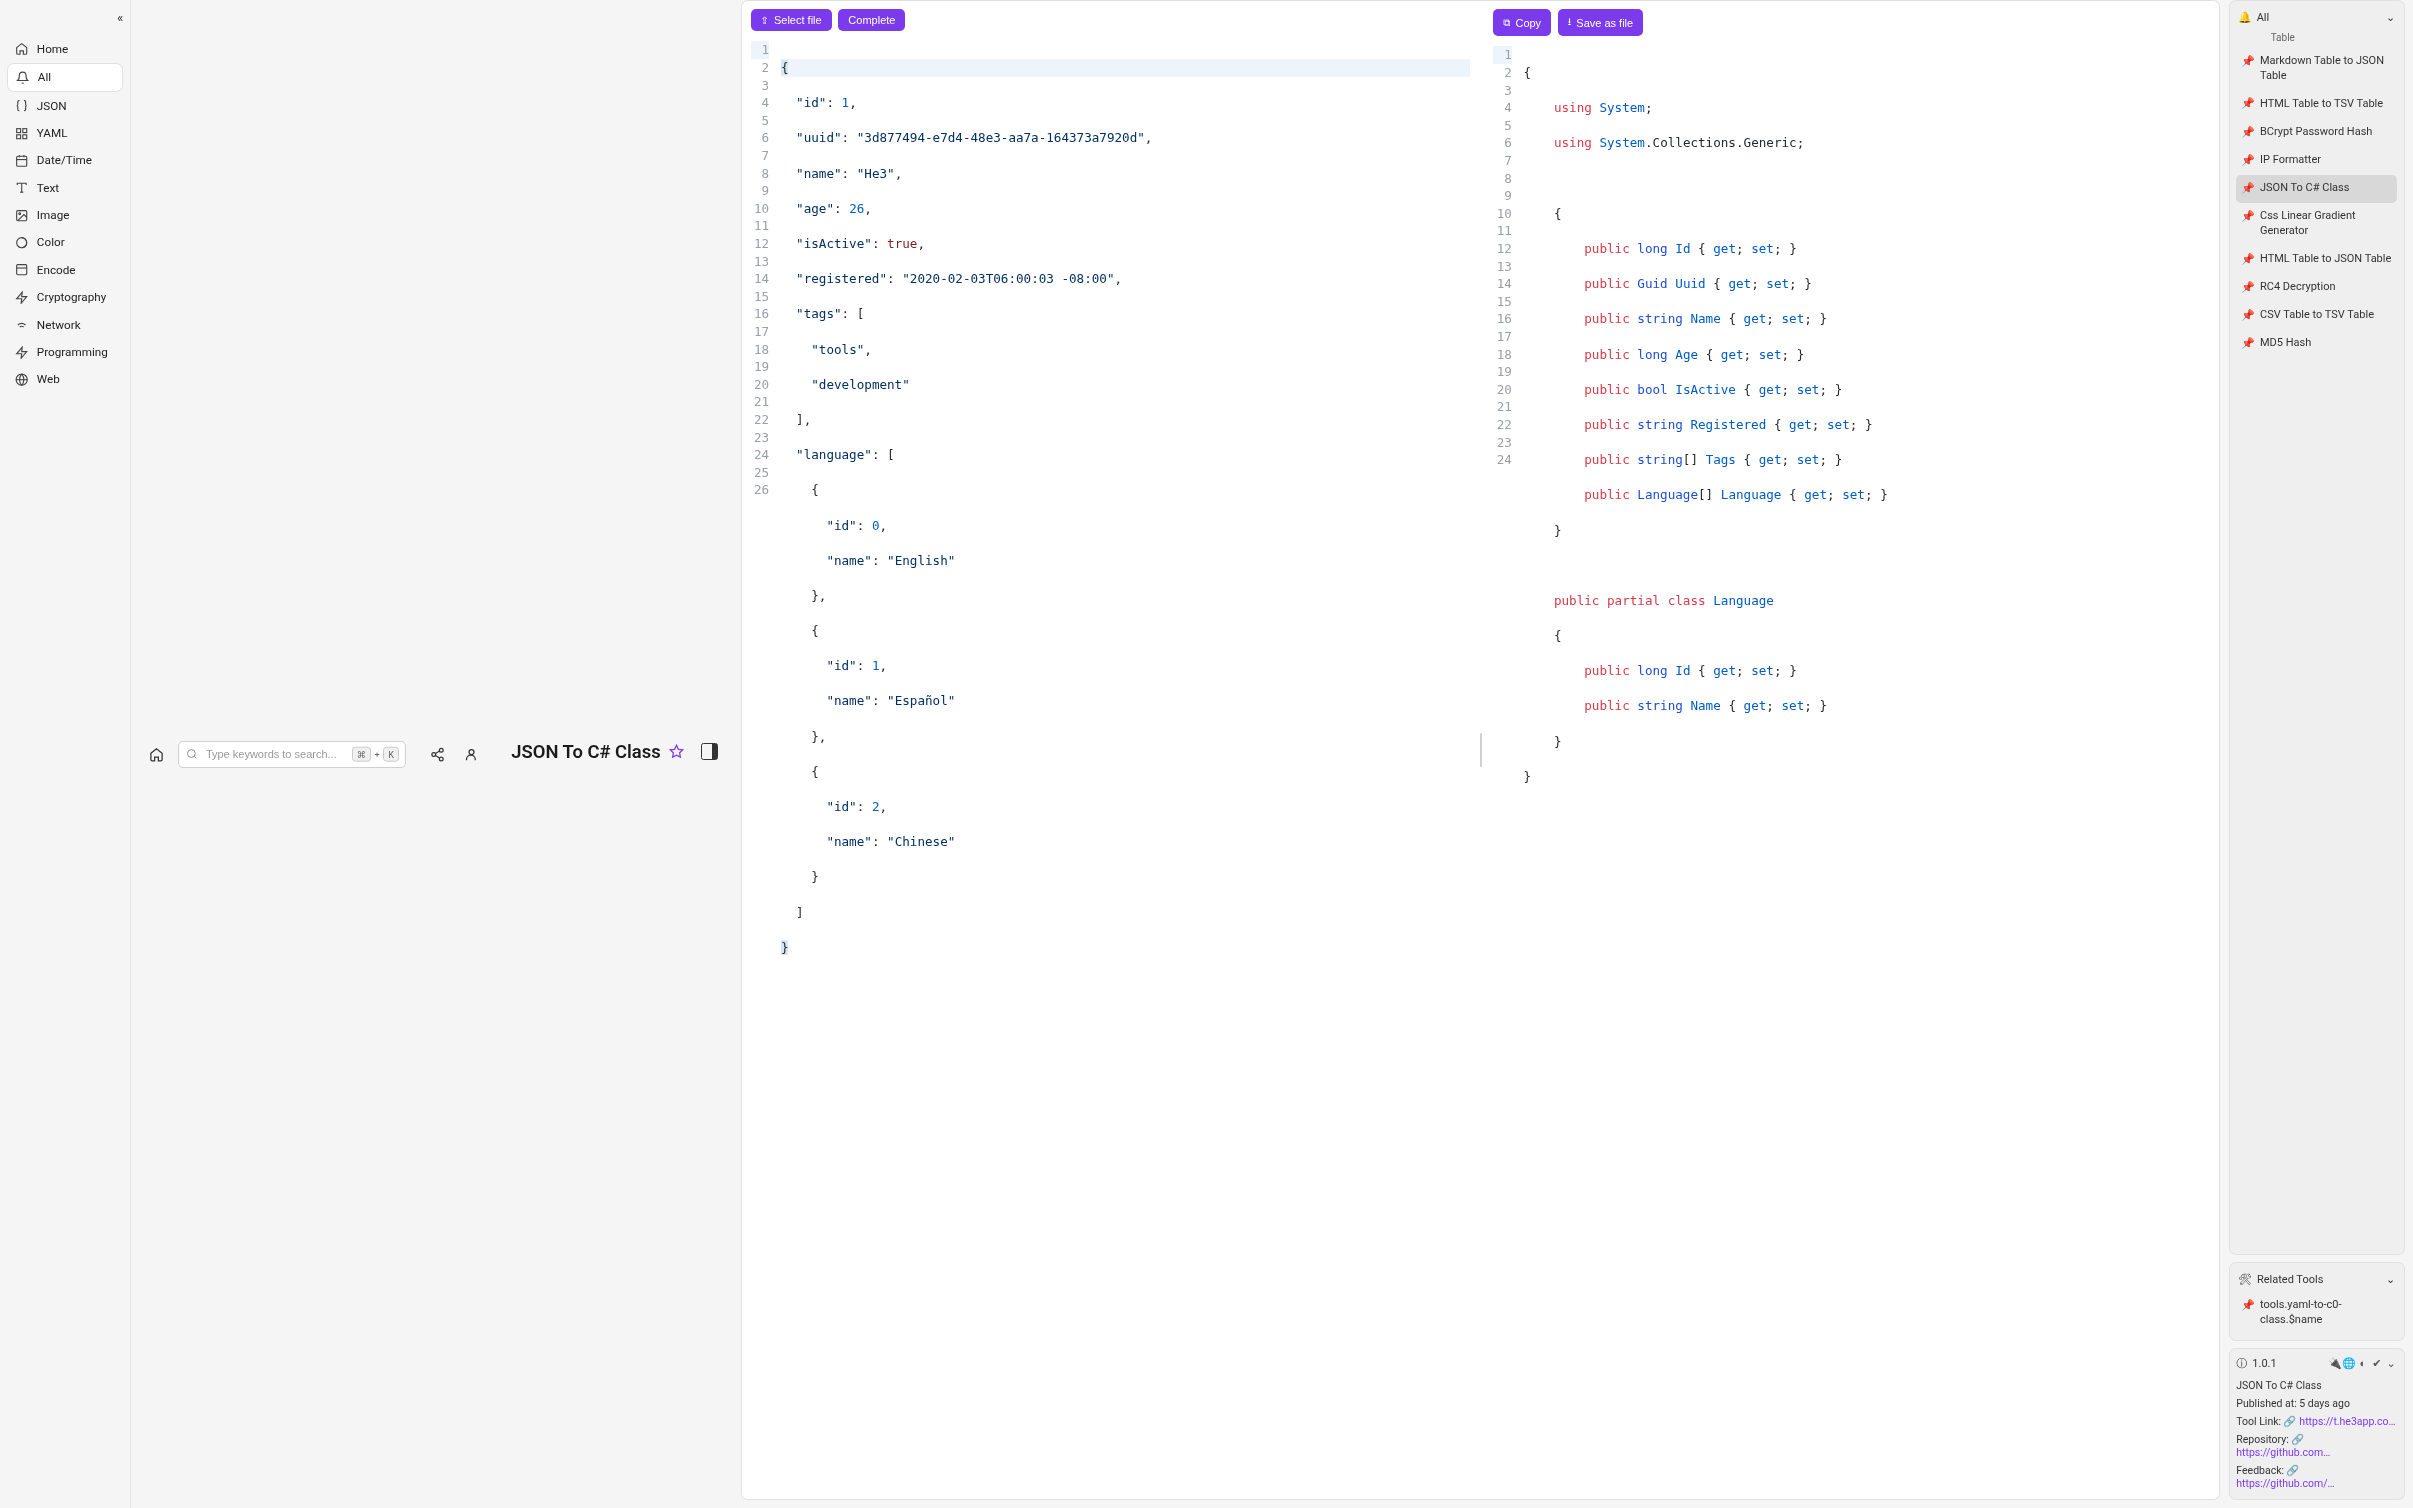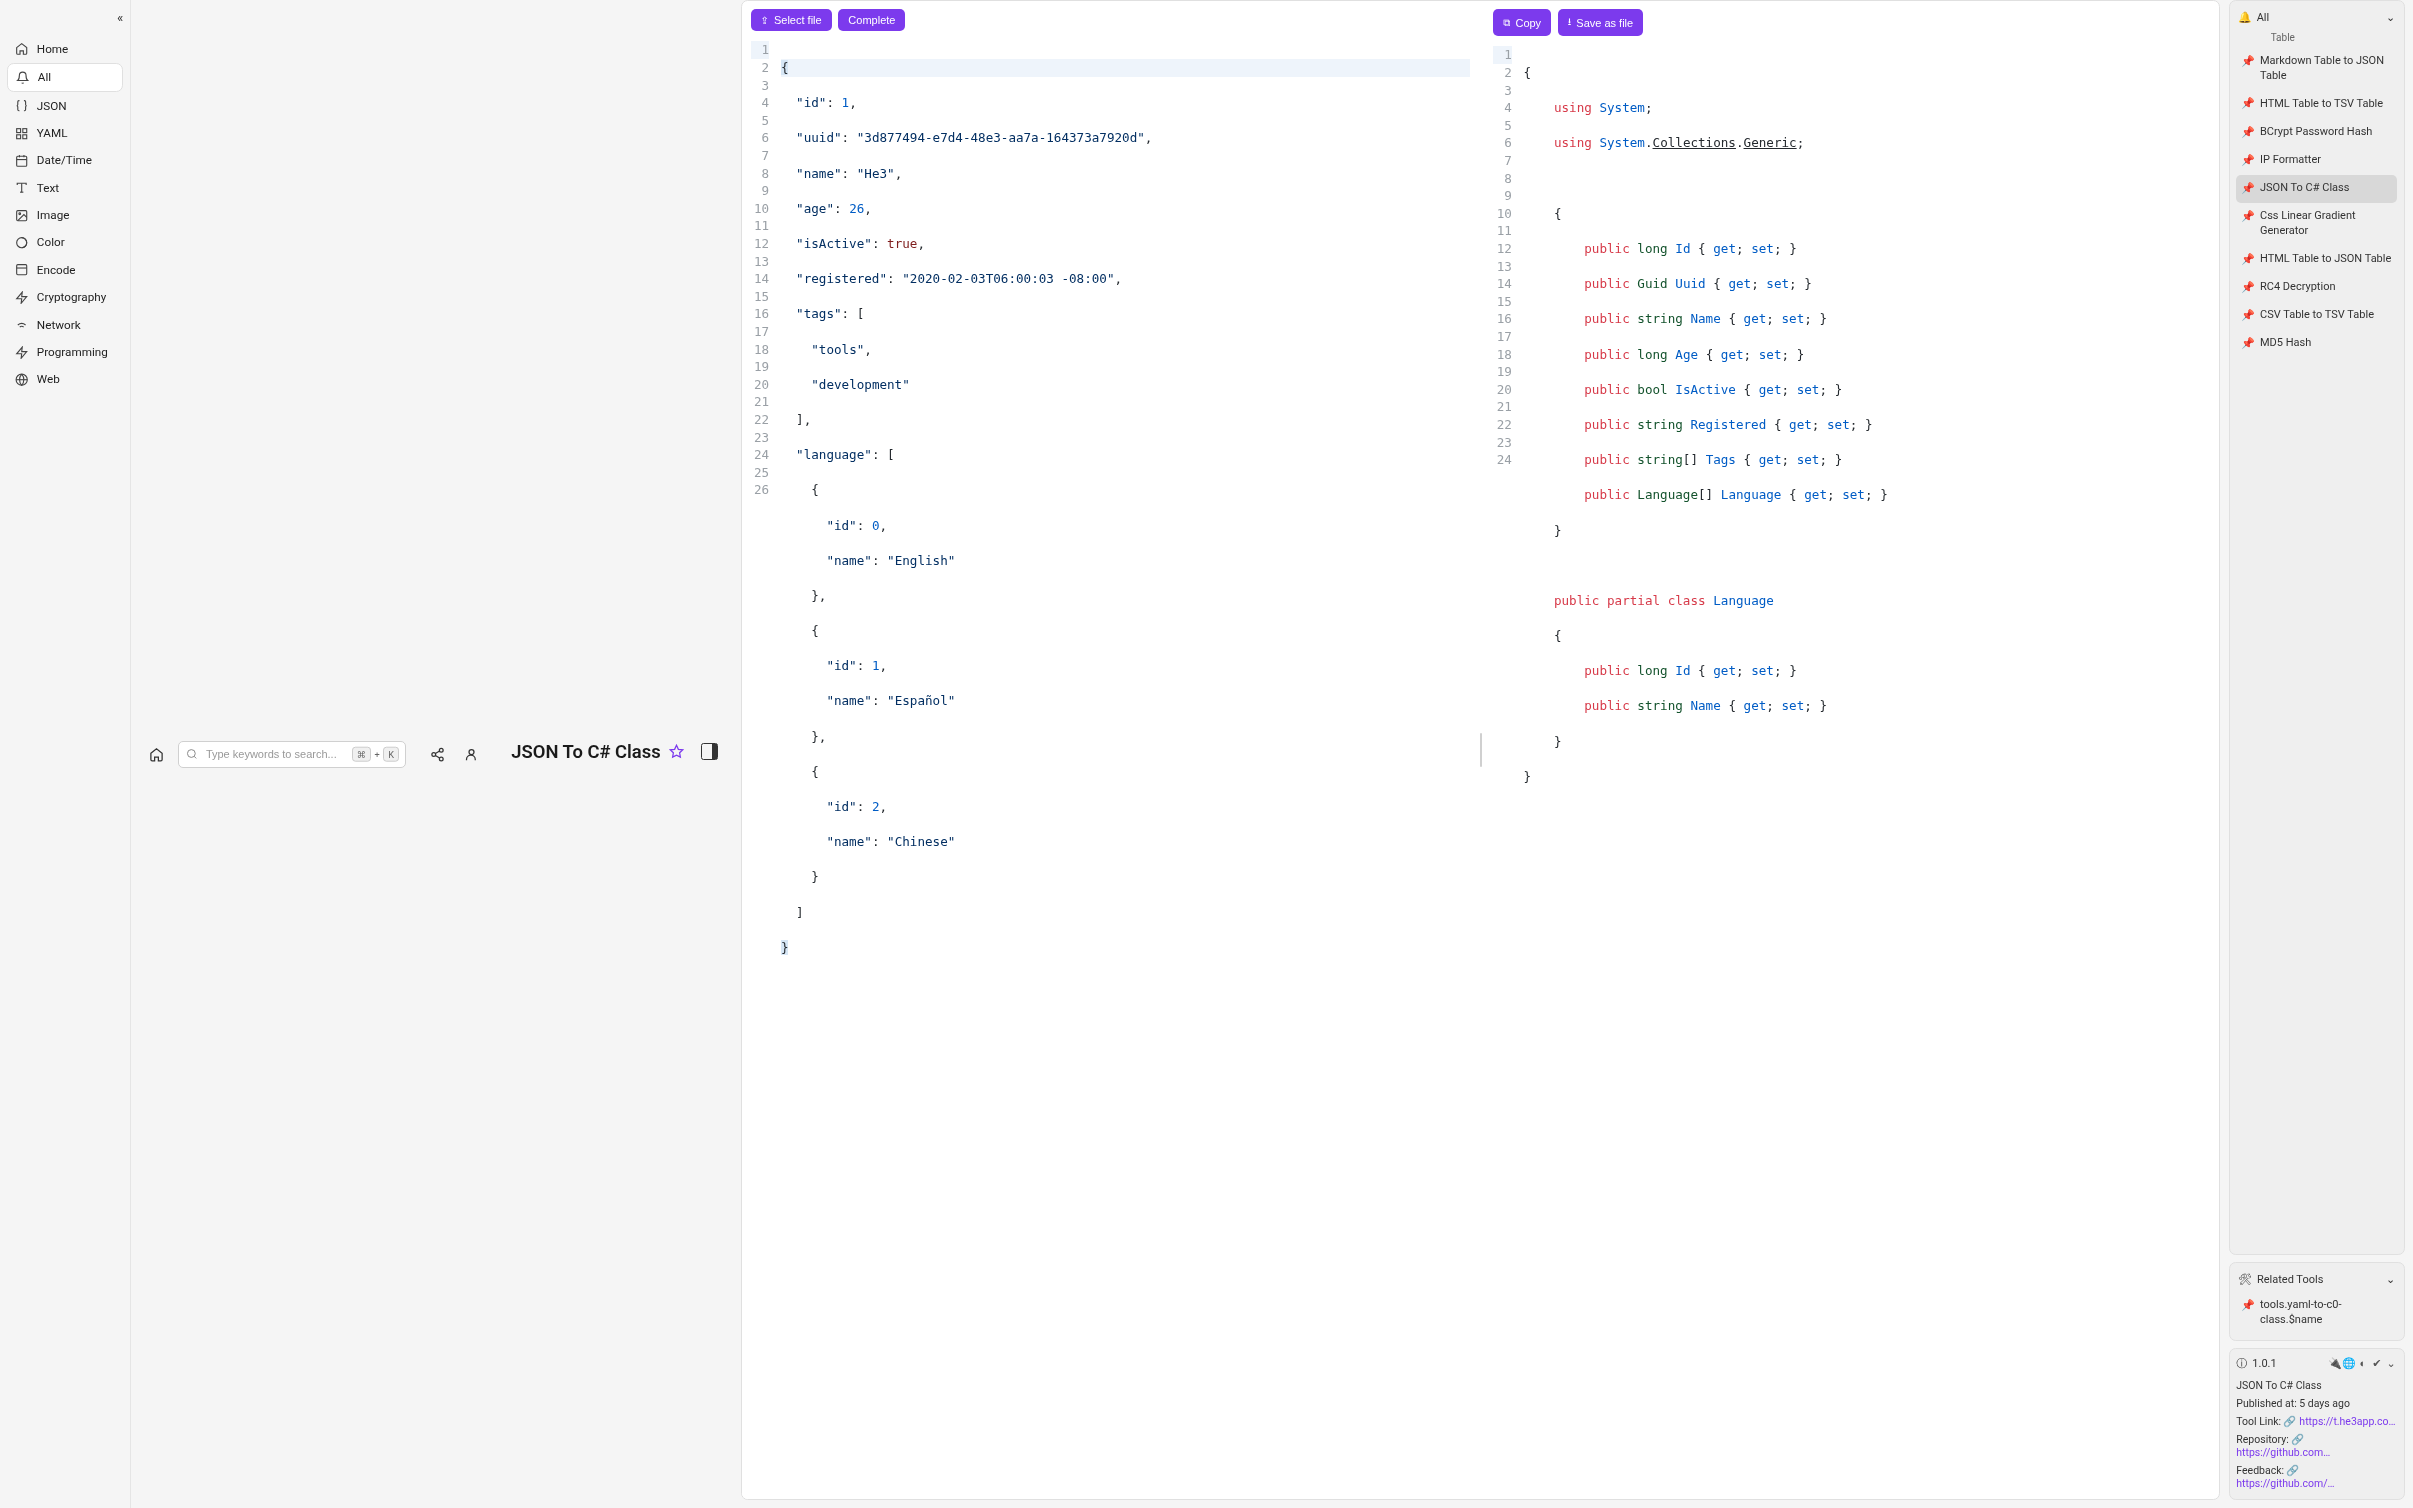--- a/index.html
+++ b/index.html
@@ -48,23 +48,23 @@
 .code { flex: 1; padding: 1.7px 6.7px; white-space: pre; line-height: 17.6px; }
 .code .line { height: 17.6px; }
 .hl-line { background: #eef4fb; }
 
 .tk-key { color: #032f62; } 
 .tk-str { color: #032f62; }
 .tk-num { color: #005cc5; }
 .tk-bool { color: #7f1d1d; }
 .tk-punc { color: #24292e; }
 .tk-kw { color: #d73a49; }           
-.tk-type { color: #14532d; }         
+.tk-type { color: #1d4ed8; }         
 .tk-type2 { color: #005cc5; }        
-.tk-ident { color: #24292e; text-decoration: underline; }
+.tk-ident { color: #24292e; }
 
 .sel { background: #d6e6f5; }
 
 .splitter { width: 8.4px; display: flex; align-items: center; justify-content: center; cursor: col-resize; color: #ccc; }
 .splitter div { width: 1.7px; height: 34px; background: #d0d0d0; border-radius: 1.7px; }
 
 
 .rightpanel { width: 176px; display: flex; flex-direction: column; gap: 6.7px; margin-left: 8.4px; min-width: 0; }
 .panel { background: #efefef; border: 0.8px solid #e0e0e0; border-radius: 6.7px; padding: 6.7px; }
 .panel-header { display: flex; align-items: center; gap: 5px; font-size: 11px; color: #333; padding: 3.4px 1.7px 6.7px; }

